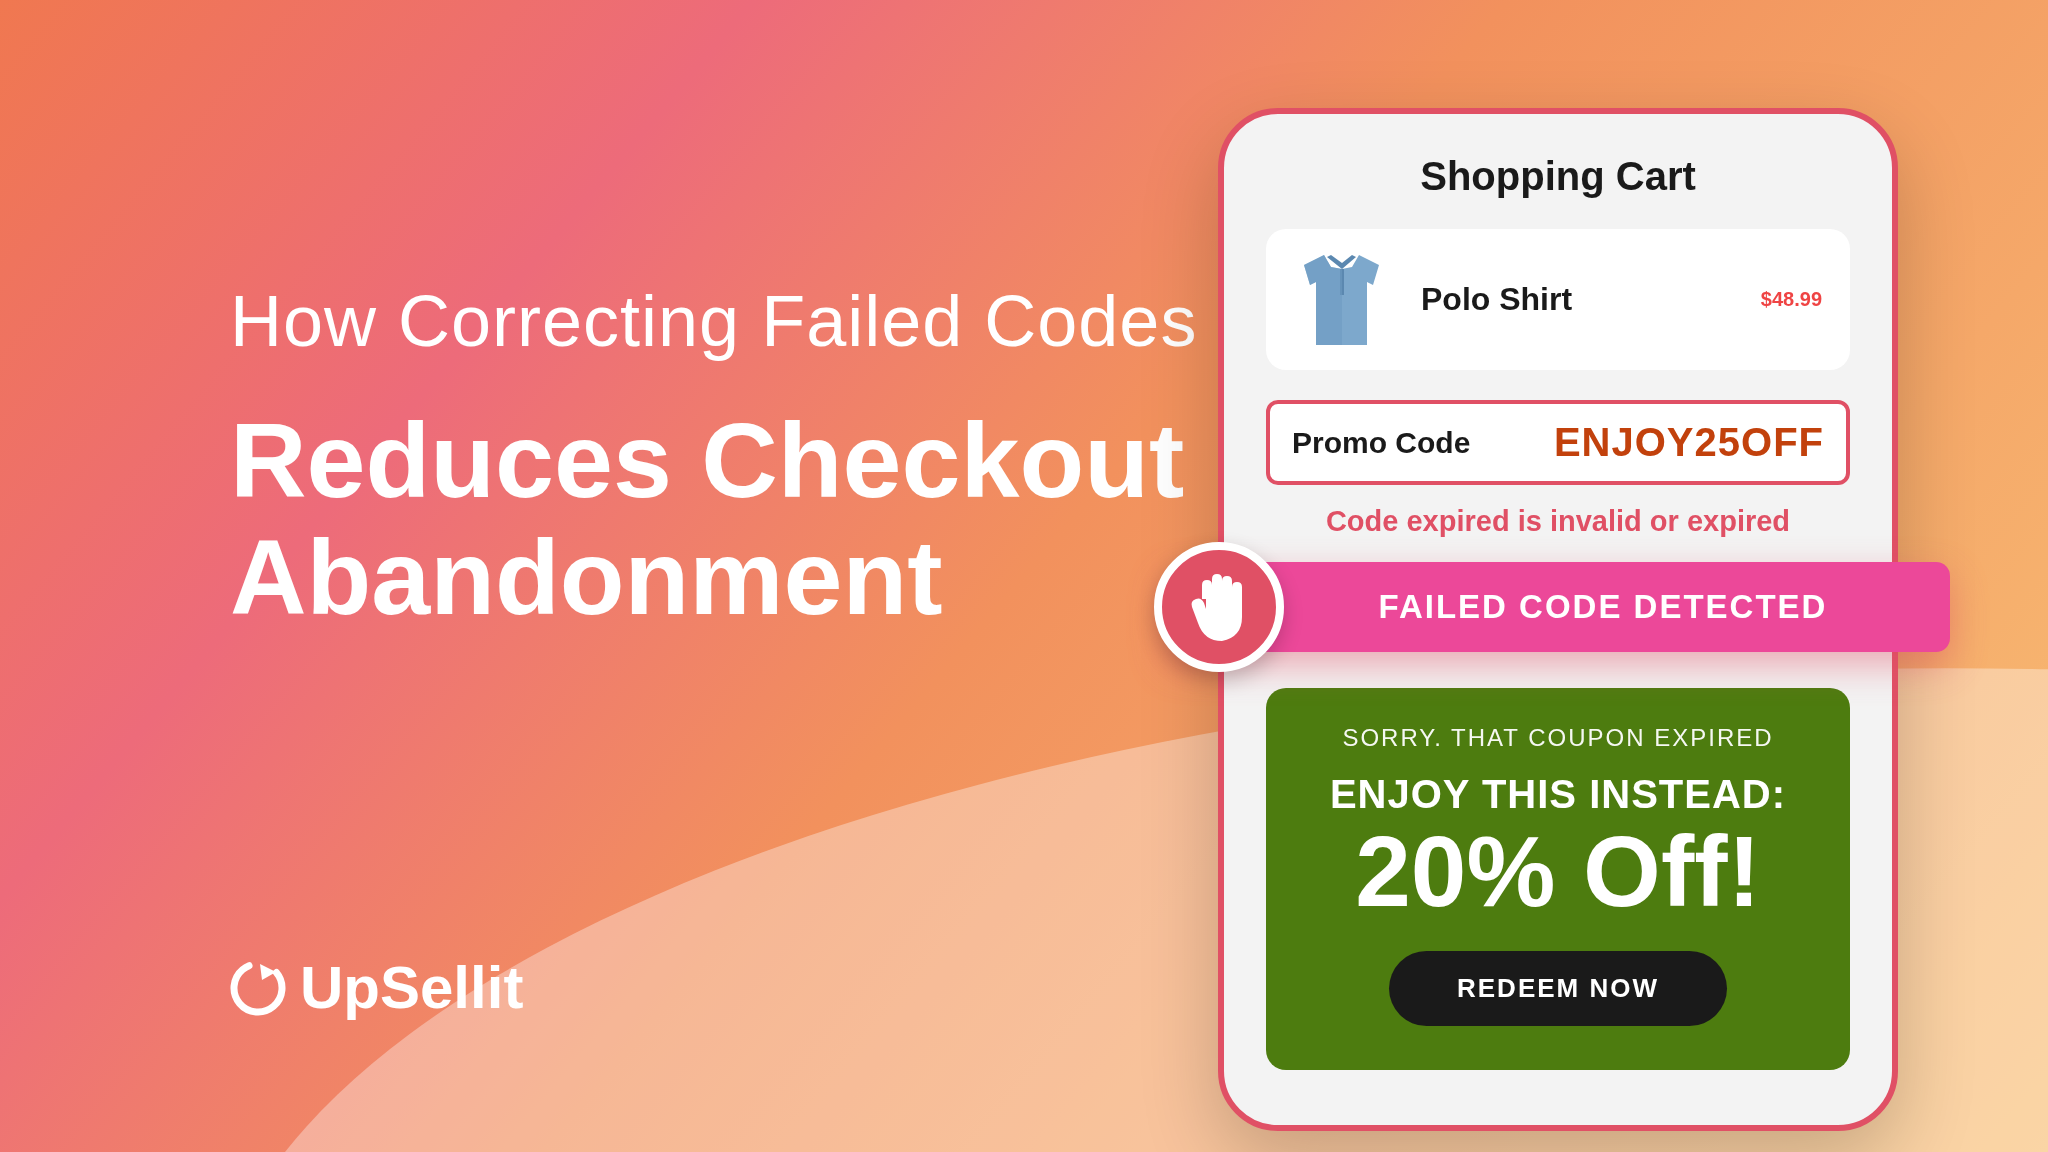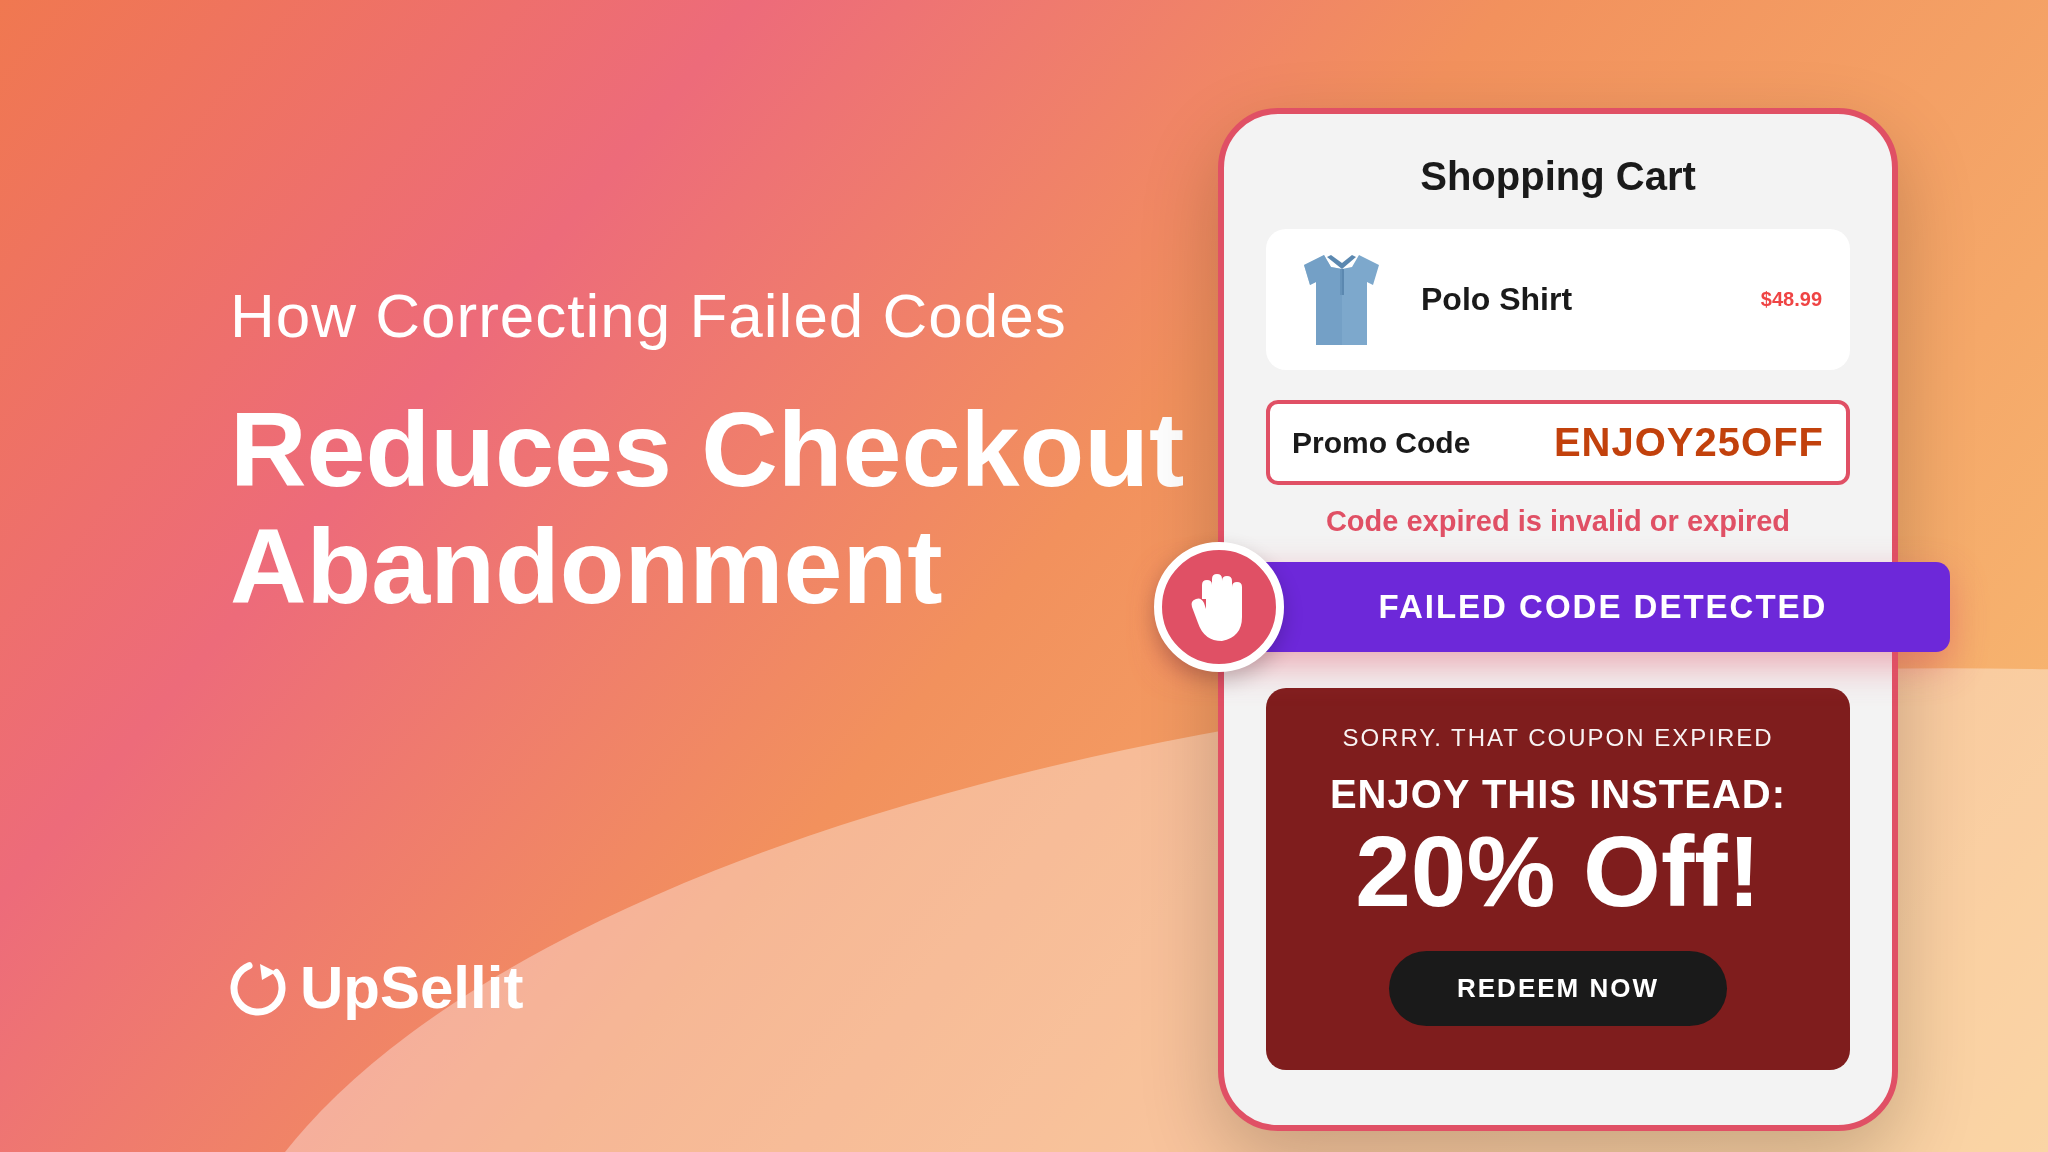--- a/index.html
+++ b/index.html
@@ -20,21 +20,21 @@
   background: rgba(255,255,255,0.35);
   clip-path: ellipse(85% 100% at 95% 130%);
 }
 .headline {
   position: absolute;
   top: 280px;
   left: 230px;
   color: #fff;
 }
 .subhead {
-  font-size: 62px;
+  font-size: 72px;
   font-weight: 300;
   margin-bottom: 40px;
   letter-spacing: 1px;
 }
 .mainhead {
   font-size: 106px;
   font-weight: 700;
   line-height: 1.1;
 }
 .logo {
@@ -123,21 +123,21 @@
   color: #e05065;
   font-size: 29px;
   font-weight: 700;
   margin-bottom: 24px;
 }
 .banner {
   position: relative;
   margin: 0 -100px 36px -100px;
 }
 .banner-body {
-  background: #6d28d9;
+  background: #ec4899;
   color: #fff;
   font-size: 33px;
   font-weight: 800;
   text-align: center;
   padding: 26px 30px 26px 120px;
   border-radius: 14px;
   letter-spacing: 2px;
   box-shadow: 0 14px 36px rgba(224,80,101,0.45);
 }
 .hand-badge {
@@ -149,21 +149,21 @@
   height: 130px;
   background: #e05065;
   border: 8px solid #fff;
   border-radius: 50%;
   display: flex;
   align-items: center;
   justify-content: center;
   box-shadow: 0 8px 20px rgba(0,0,0,0.2);
 }
 .offer {
-  background: #7f1d1d;
+  background: #4d7c0f;
   border-radius: 20px;
   text-align: center;
   padding: 36px 30px 44px;
   color: #fff;
   margin-top: 12px;
 }
 .offer-sorry {
   font-size: 24px;
   font-weight: 500;
   letter-spacing: 2px;

